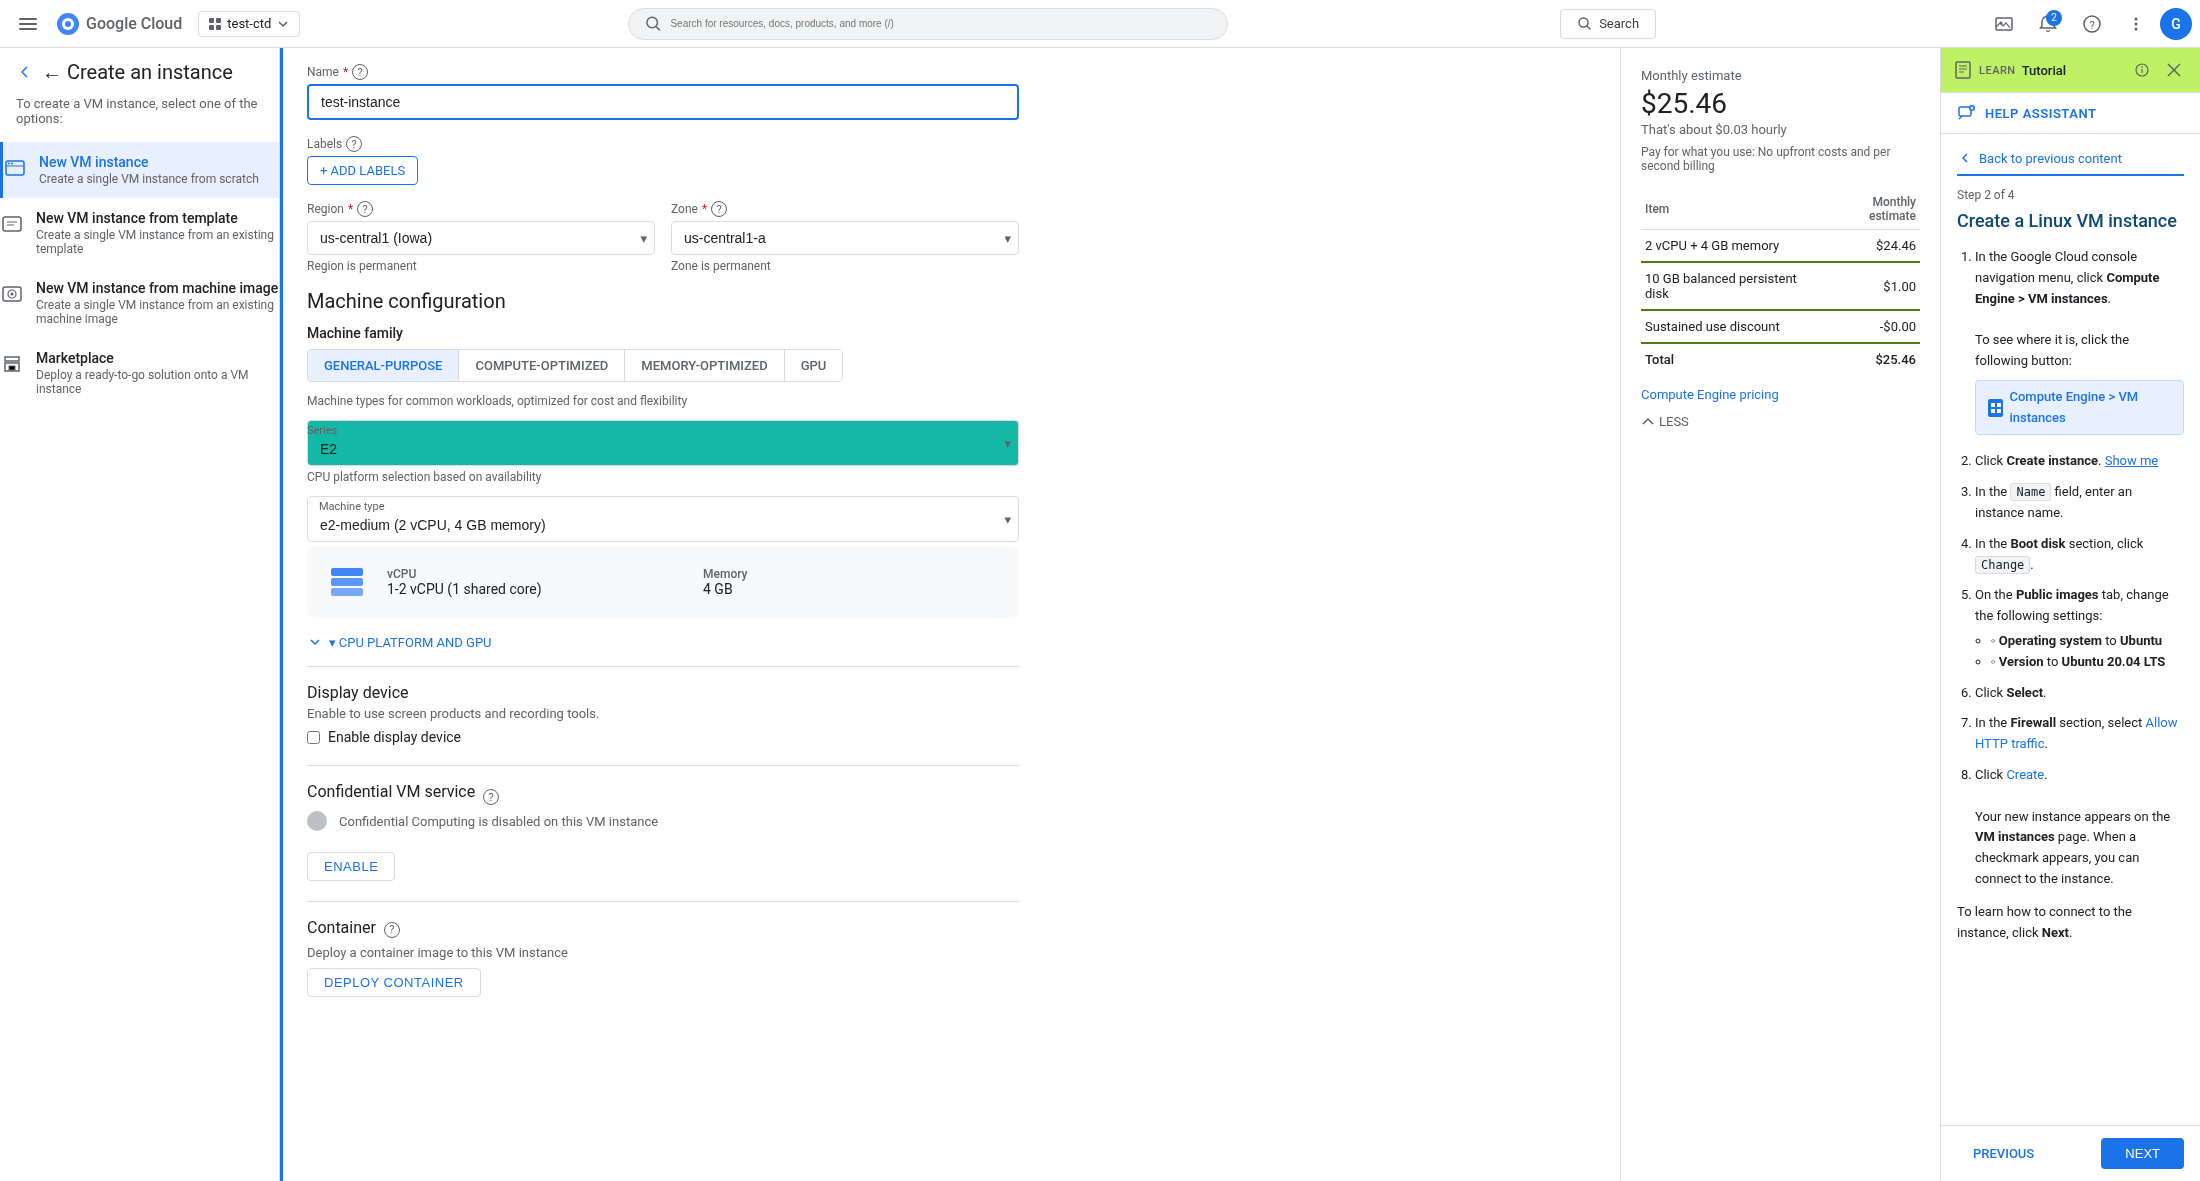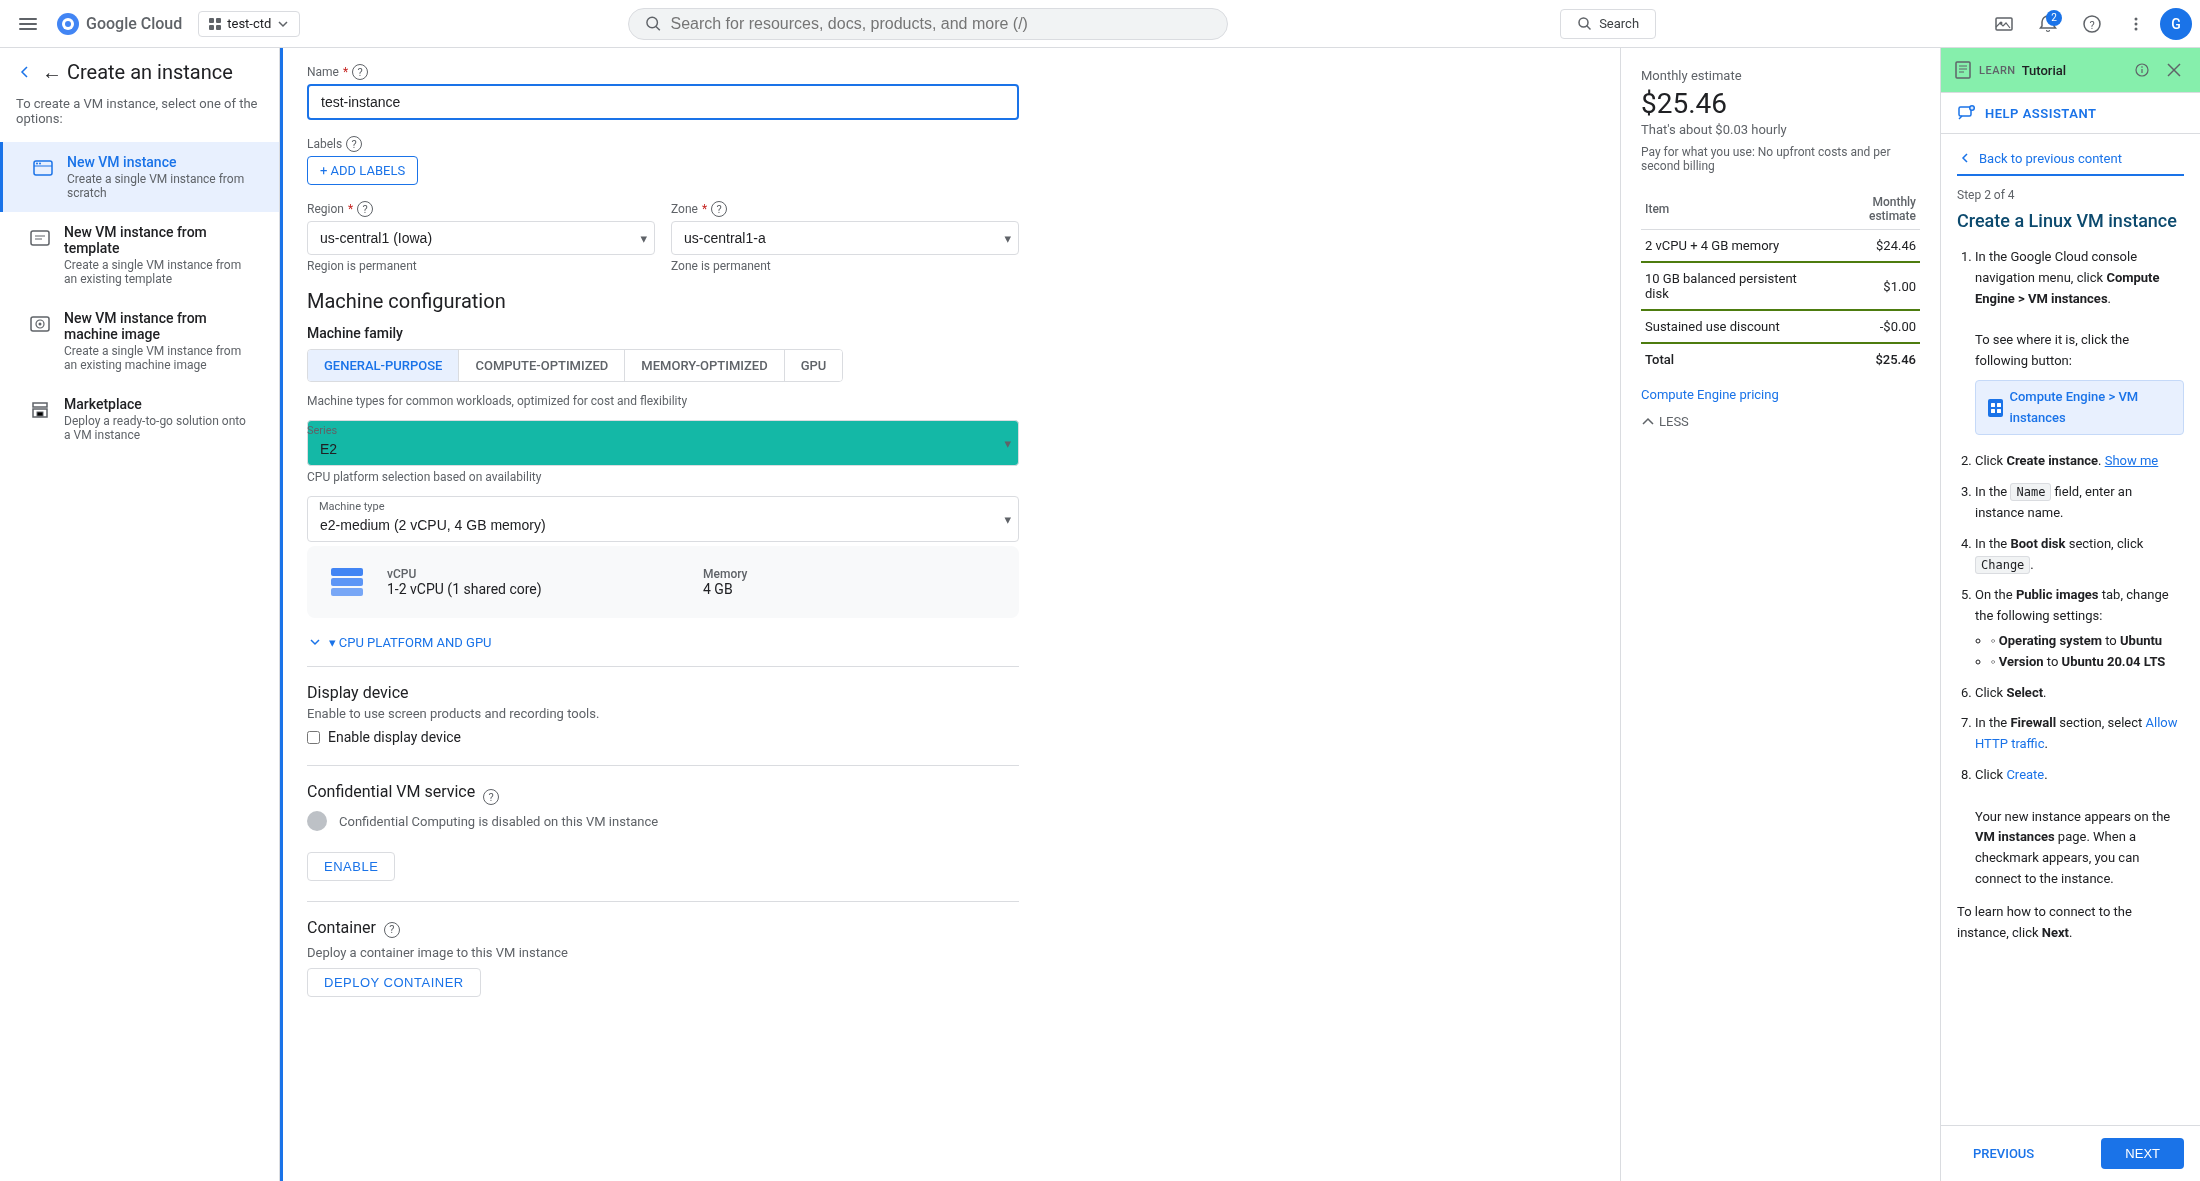--- a/index.html
+++ b/index.html
@@ -4,35 +4,35 @@
   <style>
     * { box-sizing: border-box; margin: 0; padding: 0; }
     body { font-family: 'Google Sans', Roboto, Arial, sans-serif; font-size: 13px; color: #202124; background: #f8f9fa; overflow: hidden; }
 
     
     .topbar { display: flex; align-items: center; height: 48px; background: #fff; border-bottom: 1px solid #dadce0; padding: 0 8px; gap: 8px; z-index: 100; position: relative; }
     .hamburger { width: 40px; height: 40px; display: flex; align-items: center; justify-content: center; cursor: pointer; border-radius: 50%; }
     .google-cloud-logo { display: flex; align-items: center; gap: 6px; font-size: 16px; font-weight: 500; color: #5f6368; margin-right: 8px; }
     .project-selector { display: flex; align-items: center; border: 1px solid #dadce0; border-radius: 4px; padding: 4px 8px; cursor: pointer; gap: 4px; font-size: 13px; }
     .search-bar { flex: 1; max-width: 600px; margin: 0 auto; display: flex; align-items: center; border: 1px solid #dadce0; border-radius: 24px; padding: 6px 16px; gap: 8px; background: #f1f3f4; }
-    .search-bar input { border: none; background: transparent; outline: none; width: 100%; font-size: 16px; color: #202124; }
+    .search-bar input { border: none; background: transparent; outline: none; width: 100%; font-size: 10px; color: #202124; }
     .search-btn { display: flex; align-items: center; gap: 6px; padding: 6px 16px; border: 1px solid #dadce0; border-radius: 4px; background: #fff; cursor: pointer; font-size: 13px; color: #3c4043; margin-left: 4px; }
     .topbar-icons { display: flex; align-items: center; gap: 4px; margin-left: auto; }
     .icon-btn { width: 40px; height: 40px; display: flex; align-items: center; justify-content: center; border-radius: 50%; cursor: pointer; color: #5f6368; position: relative; }
     .notification-badge { position: absolute; top: 6px; right: 6px; background: #1a73e8; color: white; border-radius: 50%; width: 16px; height: 16px; font-size: 10px; display: flex; align-items: center; justify-content: center; }
     .avatar { width: 32px; height: 32px; border-radius: 50%; background: #1a73e8; color: white; display: flex; align-items: center; justify-content: center; font-size: 14px; font-weight: 500; cursor: pointer; }
 
     
     .main-layout { display: flex; height: calc(100vh - 48px); }
 
     
     .left-sidebar { width: 280px; background: #fff; border-right: 1px solid #dadce0; overflow-y: auto; flex-shrink: 0; }
     .breadcrumb-back { display: flex; align-items: center; gap: 8px; padding: 12px 16px; cursor: pointer; color: #1a73e8; font-size: 14px; }
     .sidebar-intro { font-size: 13px; color: #5f6368; padding: 0 16px 16px; }
-    .sidebar-item { display: flex; align-items: flex-start; gap: 12px; padding: 12px 28px; cursor: pointer; border-radius: 0; }
+    .sidebar-item { display: flex; align-items: flex-start; gap: 12px; padding: 12px 0; cursor: pointer; border-radius: 0; }
     .sidebar-item.active { background: #e8f0fe; border-left: 3px solid #1a73e8; }
     .sidebar-item-icon { width: 24px; height: 24px; flex-shrink: 0; color: #5f6368; display: flex; align-items: center; justify-content: center; margin-top: 2px; }
     .sidebar-item.active .sidebar-item-icon { color: #1a73e8; }
     .sidebar-item-text .item-title { font-size: 14px; font-weight: 500; color: #202124; }
     .sidebar-item.active .item-title { color: #1a73e8; }
     .sidebar-item-text .item-desc { font-size: 12px; color: #5f6368; margin-top: 2px; }
 
     
     .content-area { flex: 1; overflow-y: auto; background: #fff; padding: 0; }
     .content-inner { padding: 16px 24px; max-width: 760px; }
@@ -488,21 +488,21 @@
     <div class="less-btn">
       <svg width="14" height="14" viewBox="0 0 14 14">
           <path d="M2 9l5-5 5 5" stroke="#5f6368" stroke-width="1.5" fill="none"></path>
         </svg>
       <span>LESS</span>
     </div>
   </div>
 
   <div class="help-panel">
 
-    <div style="display:flex;align-items:center;padding:8px 12px;background:#86efac;border-bottom:1px solid #dadce0;gap:6px;">
+    <div style="display:flex;align-items:center;padding:8px 12px;background:#bef264;border-bottom:1px solid #dadce0;gap:6px;">
       <svg width="20" height="20" viewBox="0 0 20 20">
           <rect x="3" y="2" width="14" height="16" rx="1" stroke="#5f6368" stroke-width="1.5" fill="none"></rect>
           <line x1="6" y1="6" x2="14" y2="6" stroke="#5f6368" stroke-width="1"></line>
           <line x1="6" y1="9" x2="14" y2="9" stroke="#5f6368" stroke-width="1"></line>
           <line x1="6" y1="12" x2="11" y2="12" stroke="#5f6368" stroke-width="1"></line>
         </svg>
       <span style="font-size:11px;color:#5f6368;font-weight:500;letter-spacing:0.5px;">LEARN</span>
       <span style="font-size:13px;color:#202124;font-weight:500;">Tutorial</span>
       <div style="margin-left:auto;display:flex;gap:4px;">
         <div class="icon-btn" style="width:28px;height:28px;">

